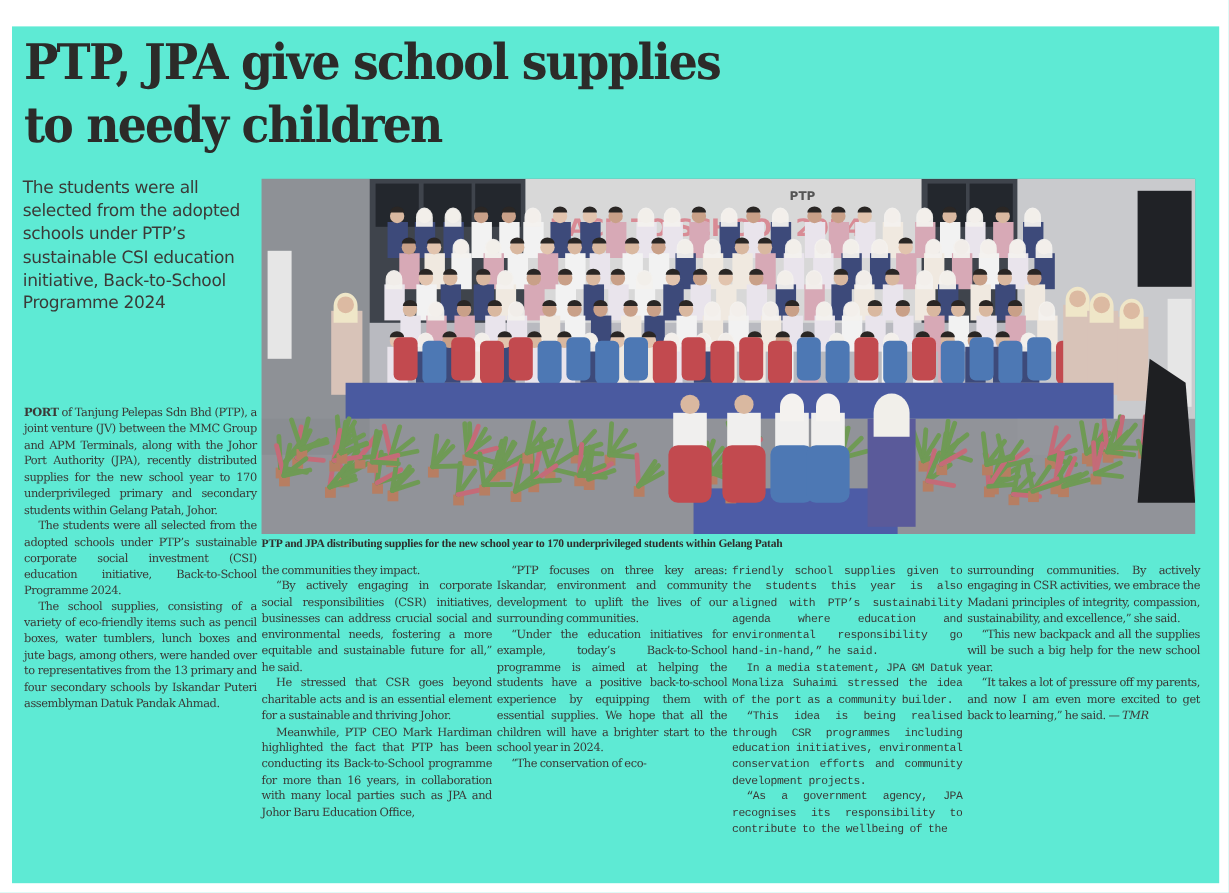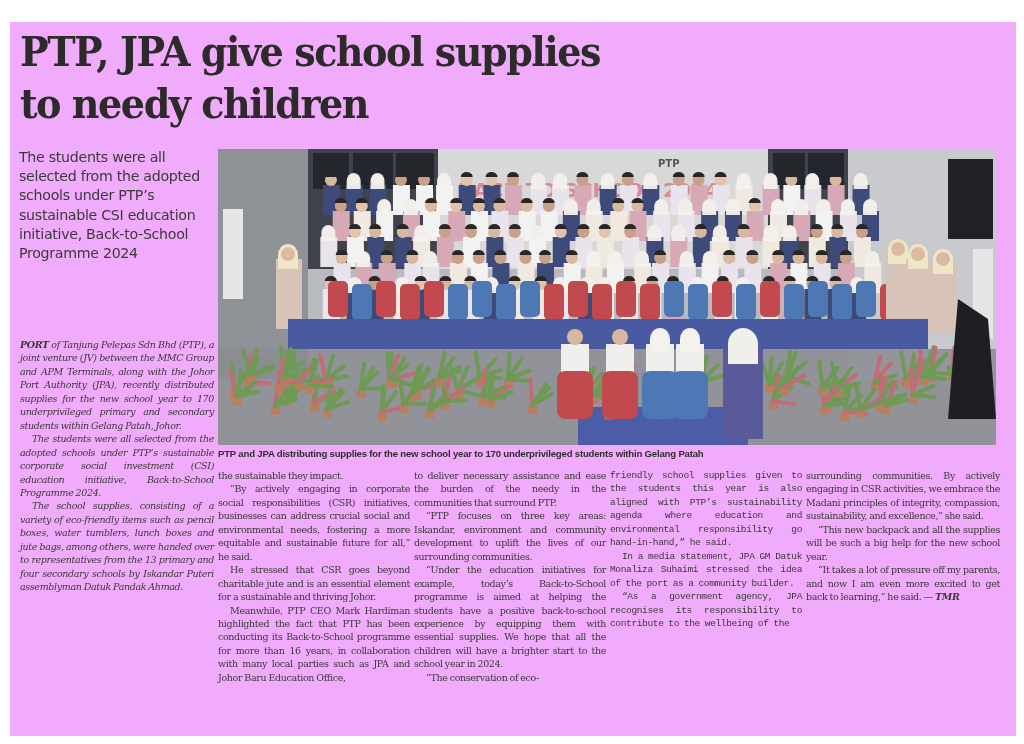--- a/index.html
+++ b/index.html
@@ -3,21 +3,21 @@
 <meta charset="utf-8">
 <style>
   html, body { margin: 0; padding: 0; }
   body {
     width: 1024px; height: 744px; overflow: hidden;
     background: #ffffff;
     position: relative;
   }
   .clip {
     position: absolute; left: 10px; top: 22px; width: 1006px; height: 714px;
-    background: #f0abfc;
+    background: #5eead4;
     overflow: hidden;
   }
   .headline {
     position: absolute; left: 10px; top: 4px; width: 900px;
     font-family: "DejaVu Serif", serif;
     font-weight: bold;
     font-size: 41px;
     line-height: 52px;
     color: #2c2b29;
     letter-spacing: -1.6px;
@@ -34,48 +34,48 @@
     margin: 0;
   }
   .photo {
     position: absolute; left: 208px; top: 127px; width: 778px; height: 296px;
     overflow: hidden;
     background: #8d8f95;
   }
   .photo svg { display: block; }
   .caption {
     position: absolute; left: 208px; top: 425px; width: 790px;
-    font-family: Liberation Sans, sans-serif;
+    font-family: Liberation Serif, serif;
     font-weight: bold;
     font-size: 9.6px; line-height: 14px;
     color: #2f2e2c;
     letter-spacing: -0.2px;
     white-space: nowrap;
   }
   .col {
     position: absolute;
     font-family: "DejaVu Serif", serif;
     font-size: 9.5px;
     line-height: 13.45px;
     color: #3a3936;
     text-align: justify;
     hyphens: manual;
     letter-spacing: -0.35px;
     word-spacing: -0.5px;
   }
   .col p { margin: 0; text-indent: 12px; }
   .col p.noindent { text-indent: 0; }
   .col p.cont { text-indent: 0; }
-  .col1 { left: 10px; top: 316px; width: 194px; font-style: italic; }
+  .col1 { left: 10px; top: 316px; width: 194px; }
   .col2 { left: 208px; top: 447px; width: 192px; }
   .col3 { left: 404px; top: 447px; width: 192px; }
   .col4 { left: 600px; top: 447px; width: 192px; font-family: Liberation Mono, monospace; }
   .col5 { left: 796px; top: 447px; width: 194px; }
   .lead { font-weight: bold; }
-  .byline { font-style: italic; font-weight: bold; margin-top: 40px; }
+  .byline { font-style: italic; font-weight: normal; margin-top: 40px; }
 </style>
 </head>
 <body>
 
 <div class="clip">
 
   <h1 class="headline">
     <span>PTP, JPA give school supplies</span><br>
     <span>to needy children</span>
   </h1>
@@ -1188,36 +1188,36 @@
 
   <div class="caption">PTP and JPA distributing supplies for the new school year to 170 underprivileged students within Gelang Patah</div>
 
   <div class="col col1">
     <p class="noindent"><span class="lead">PORT</span><span> of Tanjung Pelepas Sdn Bhd (PTP), a joint venture (JV) between the MMC Group and APM Terminals, along with the Johor Port Authority (JPA), recently distributed supplies for the new school year to 170 underprivileged primary and secondary students within Gelang Patah, Johor.</span></p>
     <p>The students were all selected from the adopted schools under PTP’s sustainable corporate social investment (CSI) education initiative, Back-to-School Programme 2024.</p>
     <p>The school supplies, consisting of a variety of eco-friendly items such as pencil boxes, water tumblers, lunch boxes and jute bags, among others, were handed over to representatives from the 13 primary and four secondary schools by Iskandar Puteri assemblyman Datuk Pandak Ahmad.</p>
   </div>
 
   <div class="col col2">
-    <p class="cont">the sustainable they impact.</p>
+    <p class="cont">the communities they impact.</p>
     <p>“By actively engaging in corporate social responsibilities (CSR) initiatives, businesses can address crucial social and environmental needs, fostering a more equitable and sustainable future for all,” he said.</p>
-    <p>He stressed that CSR goes beyond charitable jute and is an essential element for a sustainable and thriving Johor.</p>
+    <p>He stressed that CSR goes beyond charitable acts and is an essential element for a sustainable and thriving Johor.</p>
     <p>Meanwhile, PTP CEO Mark Hardiman highlighted the fact that PTP has been conducting its Back-to-School programme for more than 16 years, in collaboration with many local parties such as JPA and Johor Baru Education Office,</p>
   </div>
 
   <div class="col col3">
-    <p class="cont">to deliver necessary assistance and ease the burden of the needy in the communities that surround PTP.</p>
     <p>“PTP focuses on three key areas: Iskandar, environment and community development to uplift the lives of our surrounding communities.</p>
     <p>“Under the education initiatives for example, today’s Back-to-School programme is aimed at helping the students have a positive back-to-school experience by equipping them with essential supplies. We hope that all the children will have a brighter start to the school year in 2024.</p>
     <p>“The conservation of eco-</p>
   </div>
 
   <div class="col col4">
     <p class="cont">friendly school supplies given to the students this year is also aligned with PTP’s sustainability agenda where education and environmental responsibility go hand-in-hand,” he said.</p>
     <p>In a media statement, JPA GM Datuk Monaliza Suhaimi stressed the idea of the port as a community builder.</p>
+    <p>“This idea is being realised through CSR programmes including education initiatives, environmental conservation efforts and community development projects.</p>
     <p>“As a government agency, JPA recognises its responsibility to contribute to the wellbeing of the</p>
   </div>
 
   <div class="col col5">
     <p class="cont">surrounding communities. By actively engaging in CSR activities, we embrace the Madani principles of integrity, compassion, sustainability, and excellence,” she said.</p>
     <p>“This new backpack and all the supplies will be such a big help for the new school year.</p>
     <p><span>“It takes a lot of pressure off my parents, and now I am even more excited to get back to learning,” he said. — </span><span class="byline">TMR</span></p>
   </div>
 
 </div>

